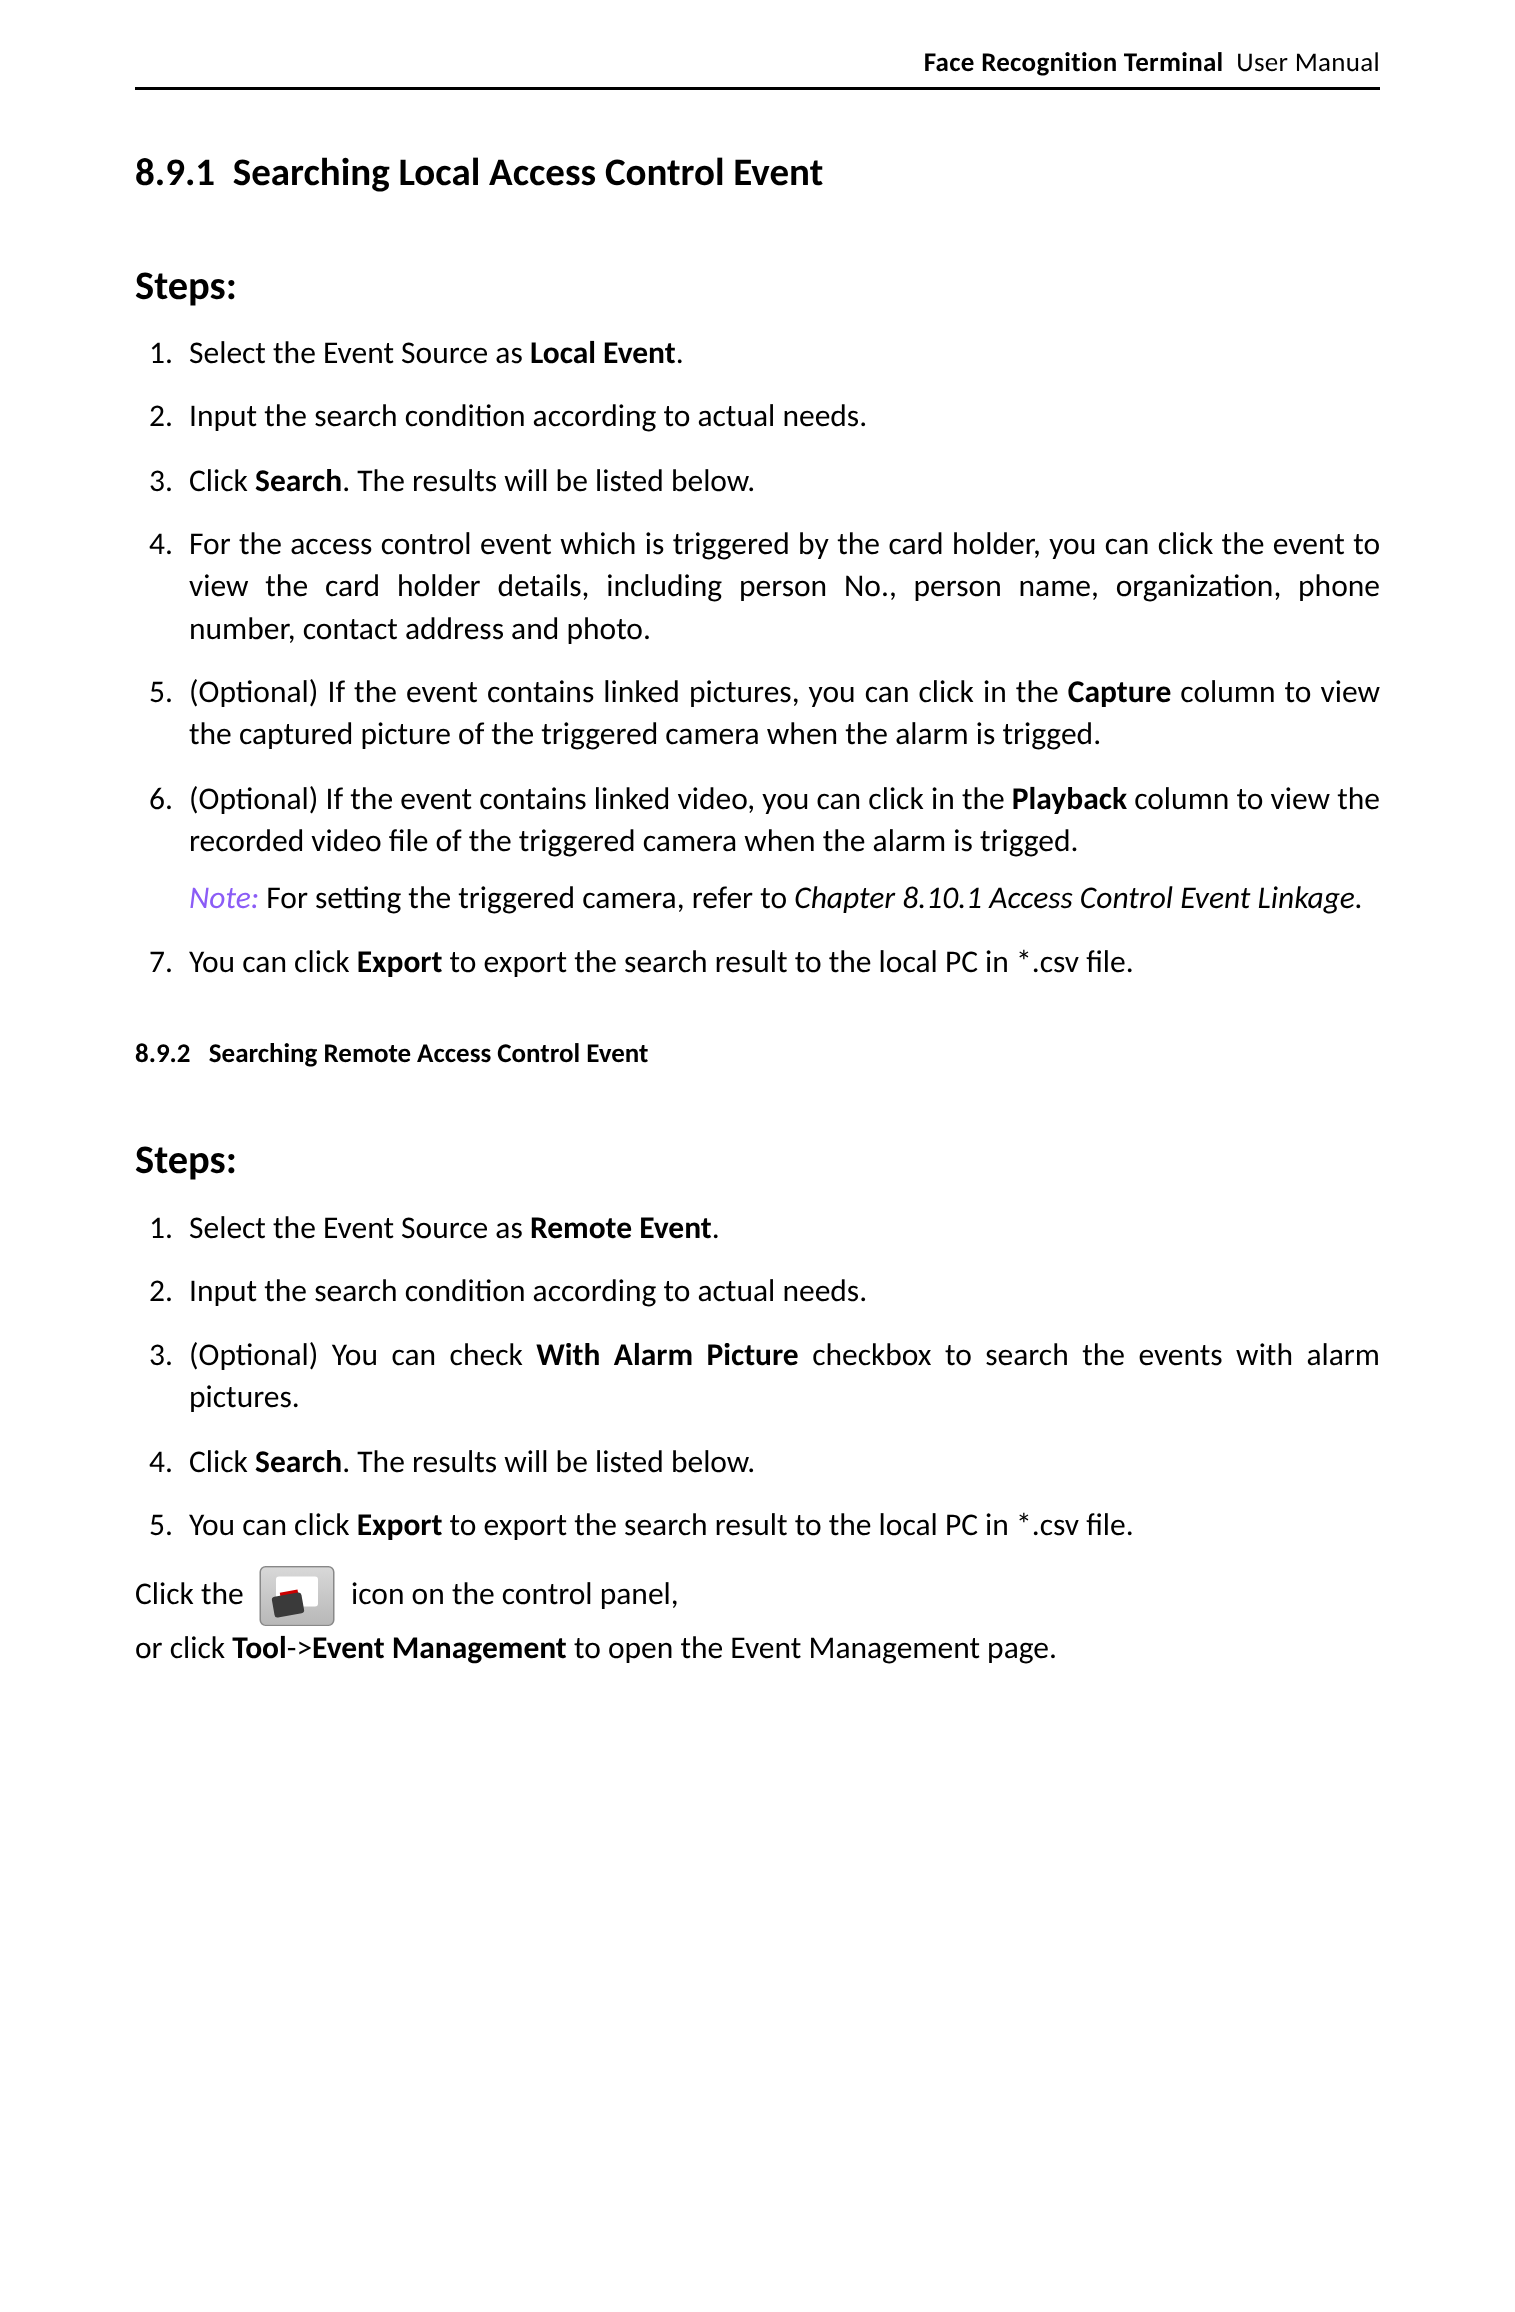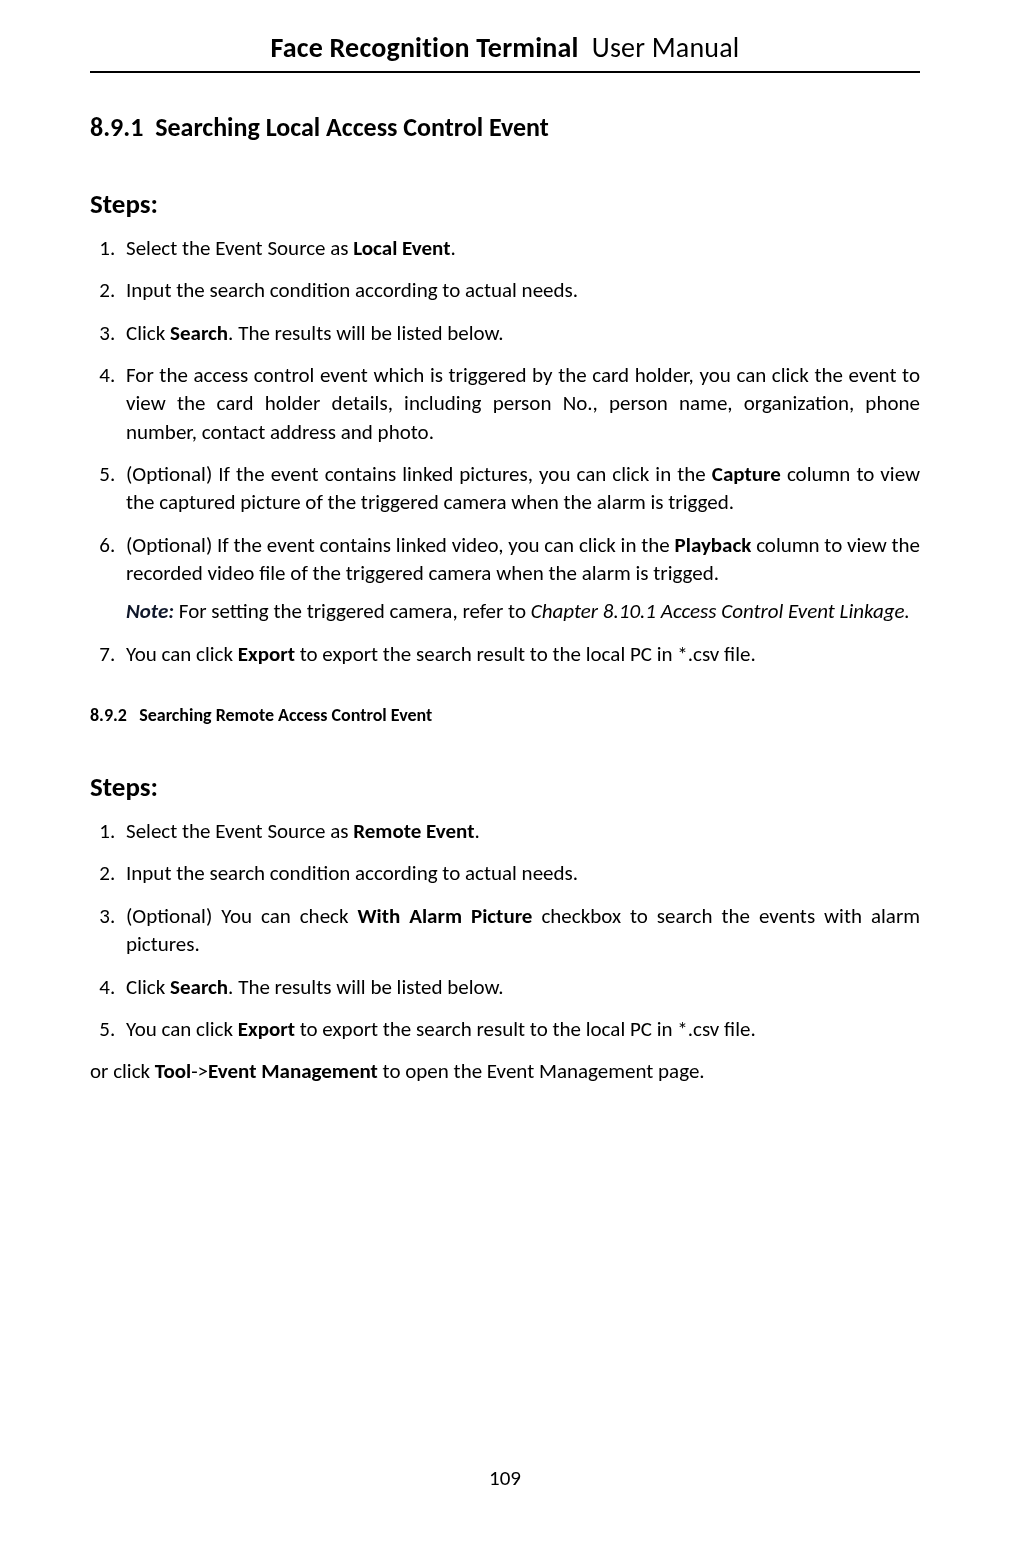--- a/index.html
+++ b/index.html
@@ -11,22 +11,22 @@
   }
   .page {
     width: 1010px;
     height: 1541px;
     margin: 0 auto;
     padding: 0 90px;
     box-sizing: border-box;
     position: relative;
   }
   .header {
-    text-align: center;
-    font-size: 28px;
+    text-align: right;
+    font-size: 18px;
     padding-top: 30px;
     padding-bottom: 6px;
     border-bottom: 2px solid #000;
     letter-spacing: 0.2px;
   }
   .header .bold {
     font-weight: bold;
   }
   .content {
     padding-top: 38px;
@@ -53,23 +53,23 @@
     line-height: 1.35;
   }
   ol.steps li {
     margin: 0 0 14px 0;
     padding-left: 6px;
     text-align: justify;
   }
   .b { font-weight: bold; }
   .i { font-style: italic; }
   .note {
-    font-weight: bold;
+    font-weight: normal;
     font-style: italic;
-    color: #0f172a;
+    color: #8b5cf6;
   }
   .note-line {
     margin-left: 36px;
     font-size: 21px;
     line-height: 1.35;
     margin-top: 4px;
     margin-bottom: 14px;
   }
   .h2 {
     font-size: 34px;
@@ -184,21 +184,23 @@
     <ol class="steps">
       <li><span>Select the Event Source as </span><span class="b">Remote Event</span><span>.</span></li>
       <li>Input the search condition according to actual needs.</li>
       <li><span>(Optional) You can check </span><span class="b">With Alarm Picture</span><span> checkbox to search the events with alarm pictures.</span></li>
       <li><span>Click </span><span class="b">Search</span><span>. The results will be listed below.</span></li>
       <li><span>You can click </span><span class="b">Export</span><span> to export the search result to the local PC in *.csv file.</span></li>
     </ol>
 
 
 
+    <div class="icon-line">
+      <span>Click the </span><span class="inline-icon"></span><span> icon on the control panel,</span>
+    </div>
     <div class="body-text">
       <span>or click </span><span class="b">Tool</span><span>-&gt;</span><span class="b">Event Management</span><span> to open the Event Management page.</span>
     </div>
 
   </div>
 
-  <div class="pagenum">109</div>
 
 </div>
 
 </body></html>

